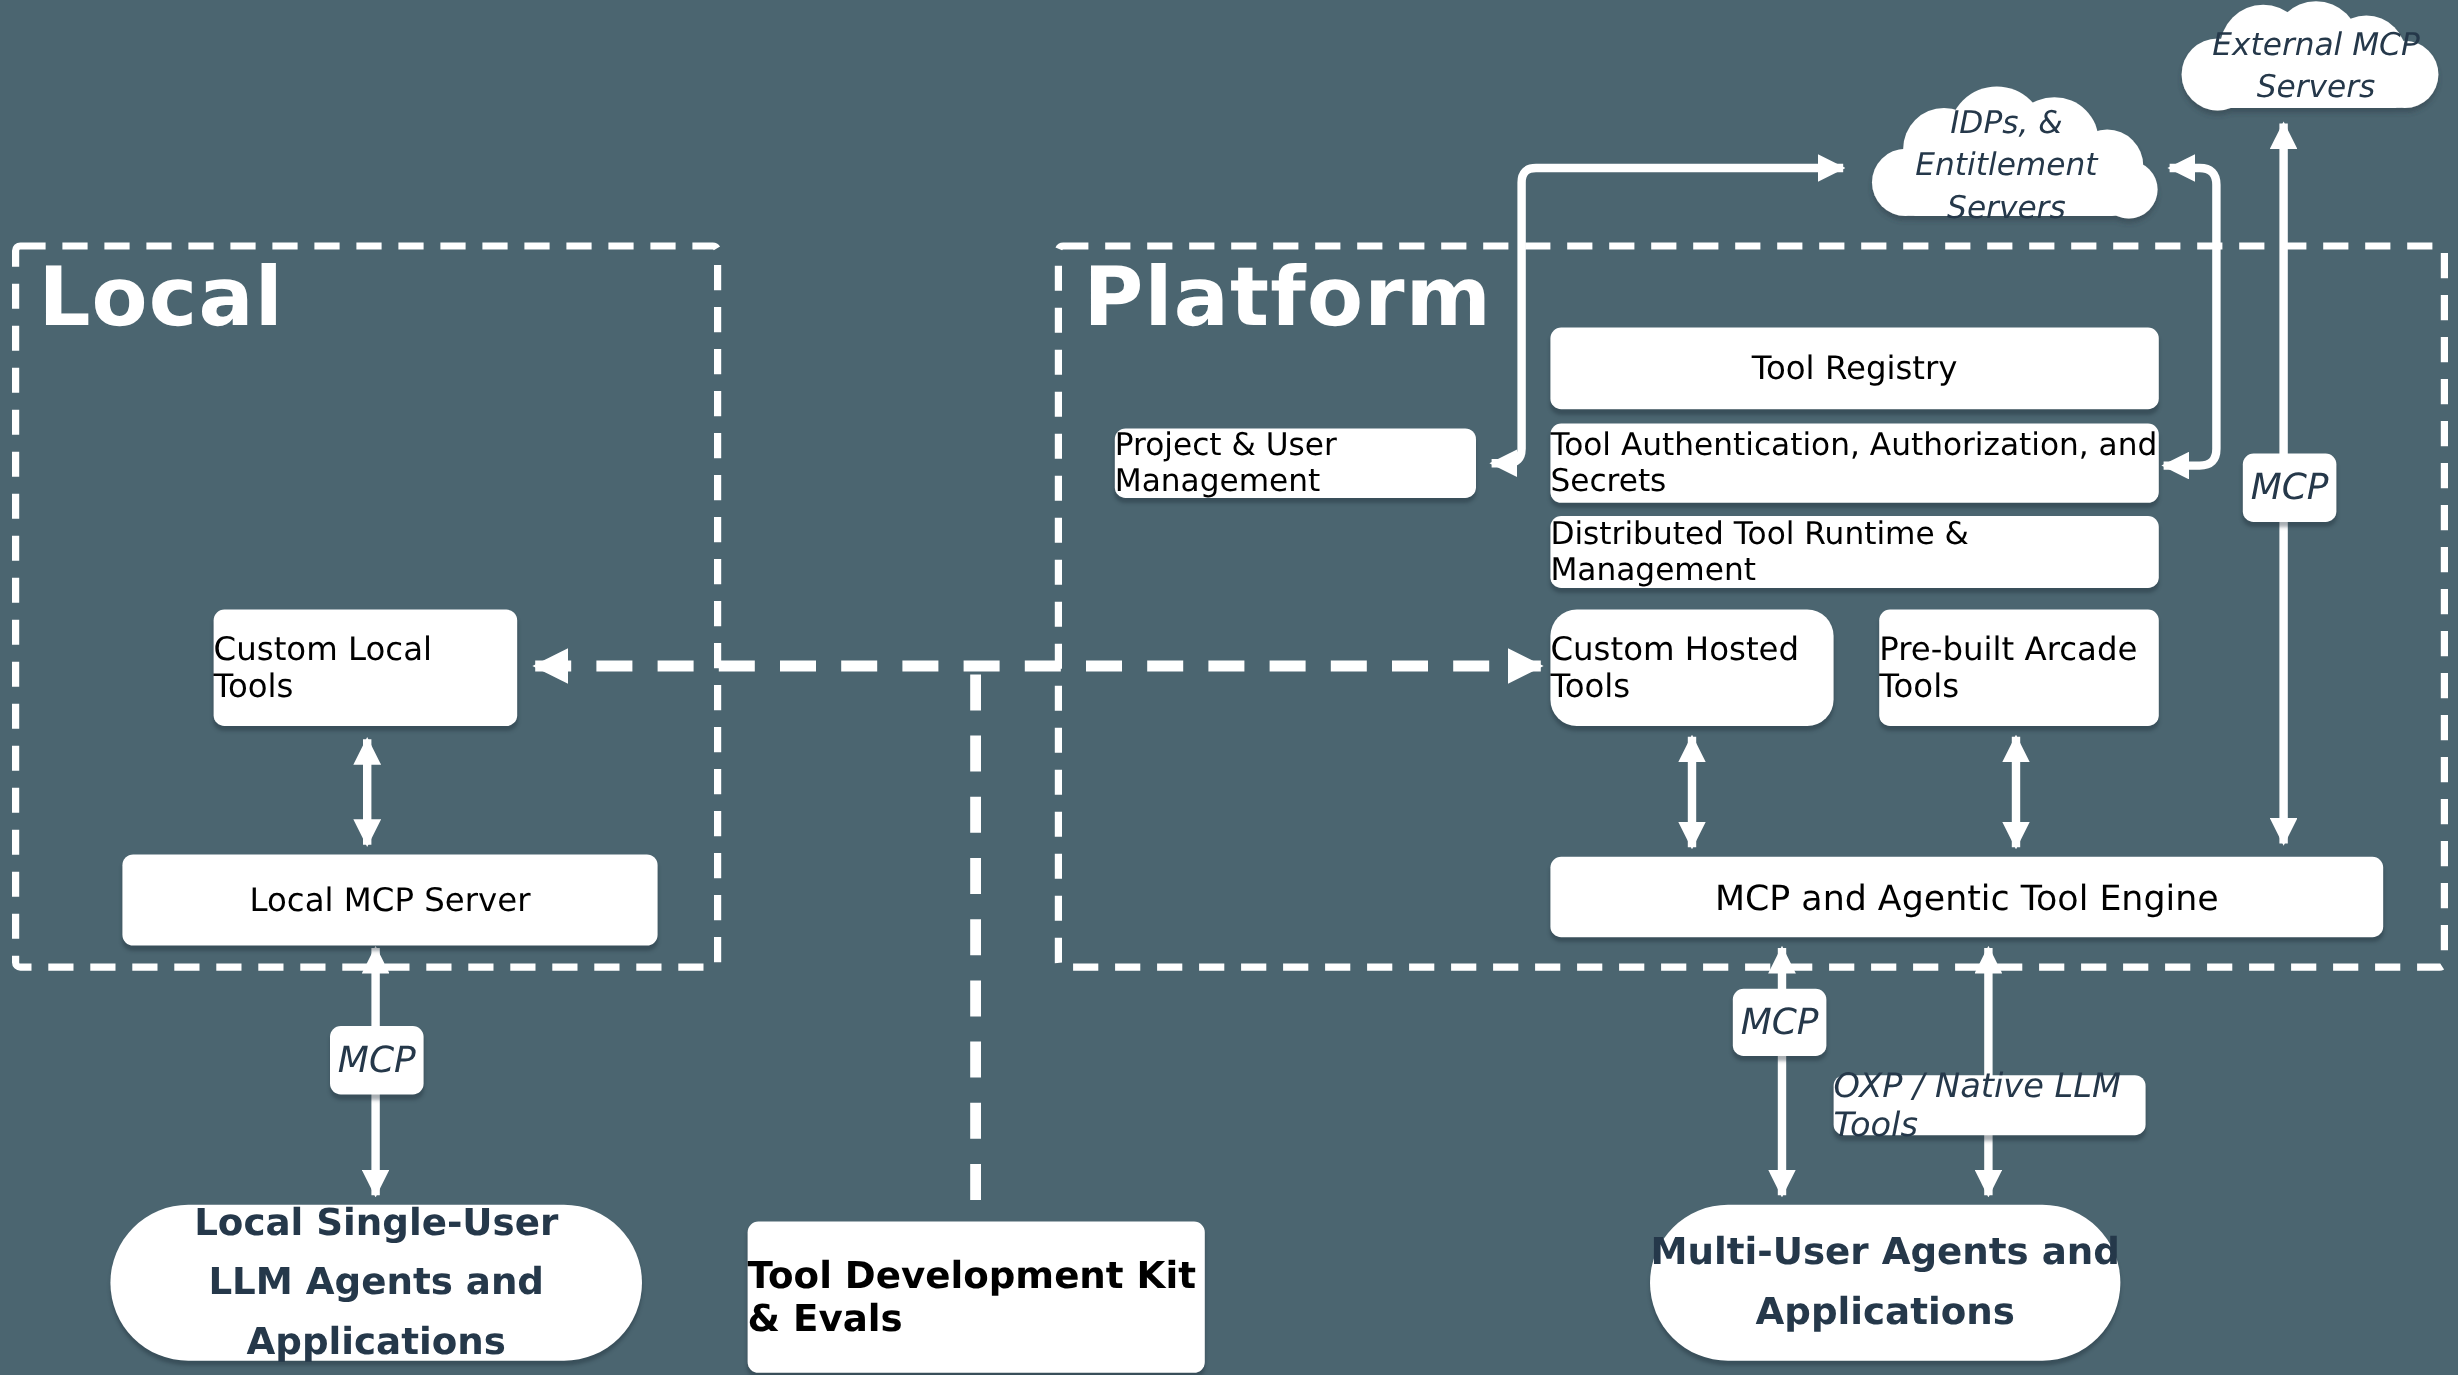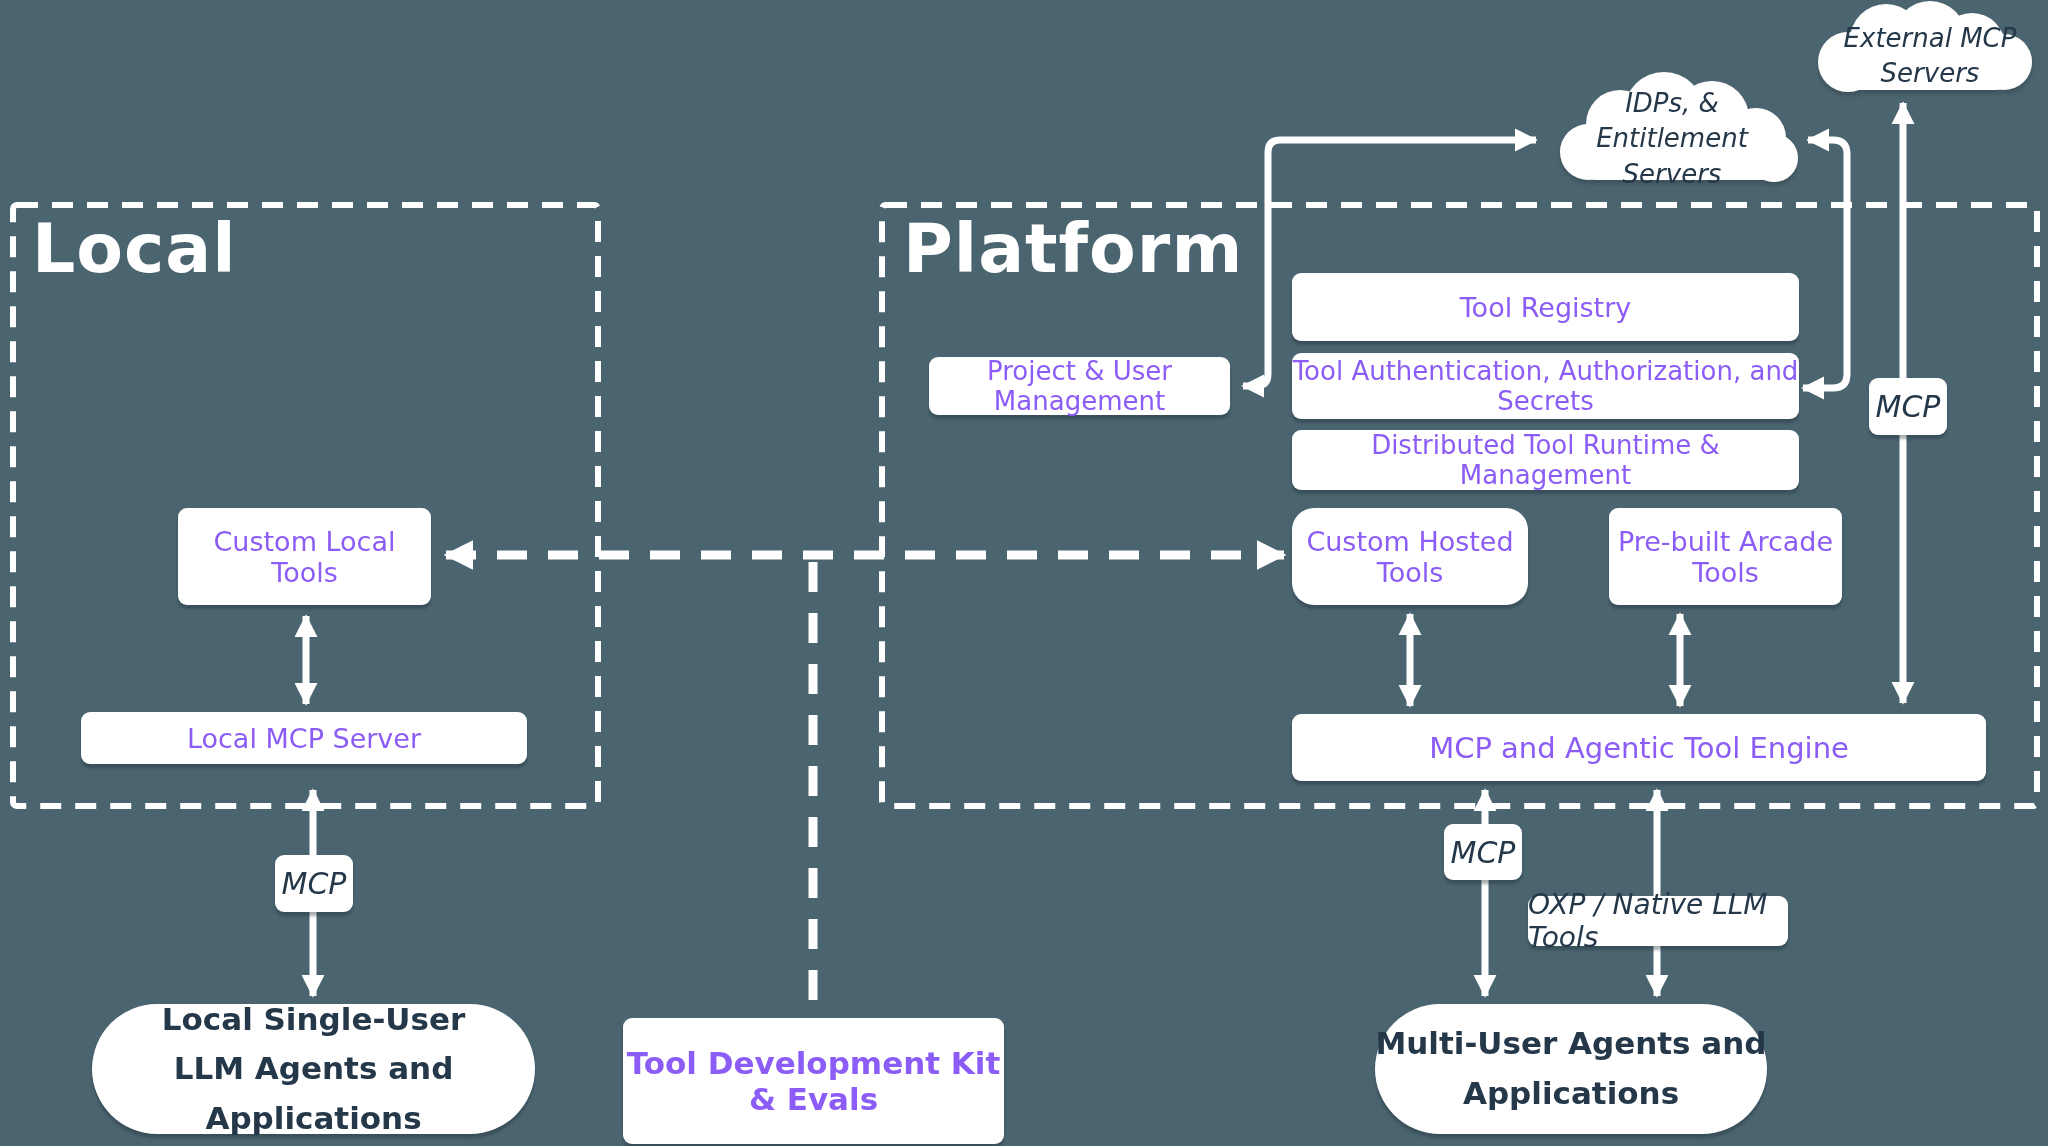--- a/index.html
+++ b/index.html
@@ -11,21 +11,21 @@
   }
   #wires { position:absolute; left:0; top:0; width:2048px; height:1146px; }
   .section-title {
     position:absolute; color:#ffffff; font-size:68px; font-weight:bold;
     letter-spacing:1px; line-height:1;
   }
   .box {
     position:absolute; background:#ffffff; border-radius:9px;
     box-shadow:0 4px 3px rgba(30,44,56,0.38);
     display:flex; align-items:center; justify-content:center;
-    color:#8b5cf6; font-size:27px; font-weight:500; text-align:center;
+    color:#000000; font-size:27px; font-weight:500; 
   }
   .box.small-text { font-size:26px; }
   .chip {
     position:absolute; background:#ffffff; border-radius:9px;
     box-shadow:0 4px 3px rgba(30,44,56,0.38);
     display:flex; align-items:center; justify-content:center;
     color:#25384a; font-style:italic; font-size:30px; font-weight:500;
   }
   .chip.wide { font-size:28px; }
   .pill {
@@ -88,35 +88,35 @@
     <path d="M 1657 790 L 1657 996" stroke="#ffffff" stroke-width="7" fill="none" marker-start="url(#ah)" marker-end="url(#ah)"></path>
 
     <path d="M 446 555 L 1284 555" stroke="#ffffff" stroke-width="9" fill="none" stroke-dasharray="30 21" marker-start="url(#ah)" marker-end="url(#ah)"></path>
     <path d="M 813 562 L 813 1000" stroke="#ffffff" stroke-width="9" fill="none" stroke-dasharray="30 21"></path>
   </svg>
 
   <div class="section-title" style="left:32px; top:215px;">Local</div>
   <div class="section-title" style="left:903px; top:215px;">Platform</div>
 
   <div class="box" style="left:178px; top:508px; width:253px; height:97px;">Custom Local Tools</div>
-  <div class="box" style="left:81px; top:712px; width:446px; height:52px;">Local MCP Server</div>
+  <div class="box" style="left:102px; top:712px; width:446px; height:76px;">Local MCP Server</div>
   <div class="chip" style="left:275px; top:855px; width:78px; height:57px;">MCP</div>
   <div class="pill" style="left:92px; top:1004px; width:443px; height:130px;">
     <span>Local Single-User</span>
     <span>LLM Agents and Applications</span>
   </div>
 
   <div class="box bold-box" style="left:623px; top:1006px; width:381px; height:126px;margin-top:12px;">Tool Development Kit &amp; Evals</div>
 
   <div class="box small-text" style="left:929px; top:357px; width:301px; height:58px;">Project &amp; User Management</div>
   <div class="box" style="left:1292px; top:273px; width:507px; height:68px;">Tool Registry</div>
   <div class="box small-text" style="left:1292px; top:430px; width:507px; height:60px;">Distributed Tool Runtime &amp; Management</div>
   <div class="box small-text" style="left:1292px; top:353px; width:507px; height:66px;">Tool Authentication, Authorization, and Secrets</div>
   <div class="box" style="left:1292px; top:508px; width:236px; height:97px;border-radius:22px;">Custom Hosted Tools</div>
-  <div class="box" style="left:1566px; top:508px; width:233px; height:97px;margin-left:43px;">Pre-built Arcade Tools</div>
+  <div class="box" style="left:1566px; top:508px; width:233px; height:97px;">Pre-built Arcade Tools</div>
   <div class="box" style="left:1292px; top:714px; width:694px; height:67px; font-size:29px;">MCP and Agentic Tool Engine</div>
   <div class="chip" style="left:1869px; top:378px; width:78px; height:57px;">MCP</div>
   <div class="chip" style="left:1444px; top:824px; width:78px; height:56px;">MCP</div>
   <div class="chip wide" style="left:1528px; top:896px; width:260px; height:50px;">OXP / Native LLM Tools</div>
   <div class="pill" style="left:1375px; top:1004px; width:392px; height:130px;">
     <span>Multi-User Agents and</span>
     <span>Applications</span>
   </div>
 
   <div class="cloud-text" style="left:1812px; top:30px; width:236px; height:52px;">External MCP Servers</div>

